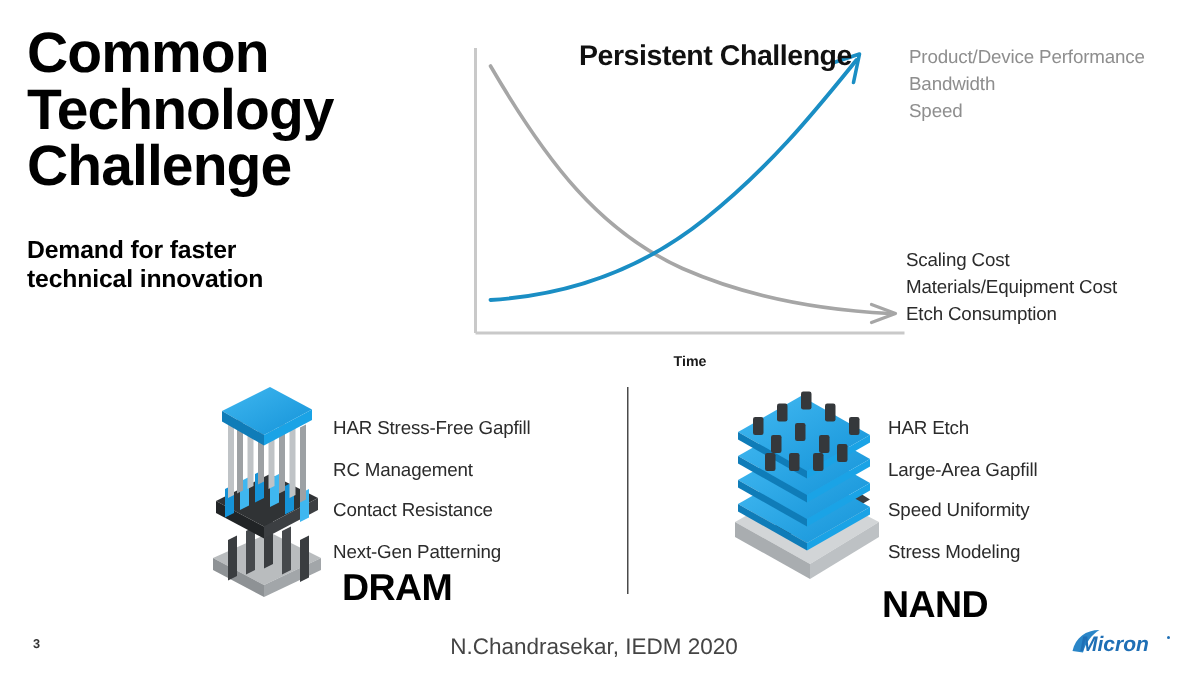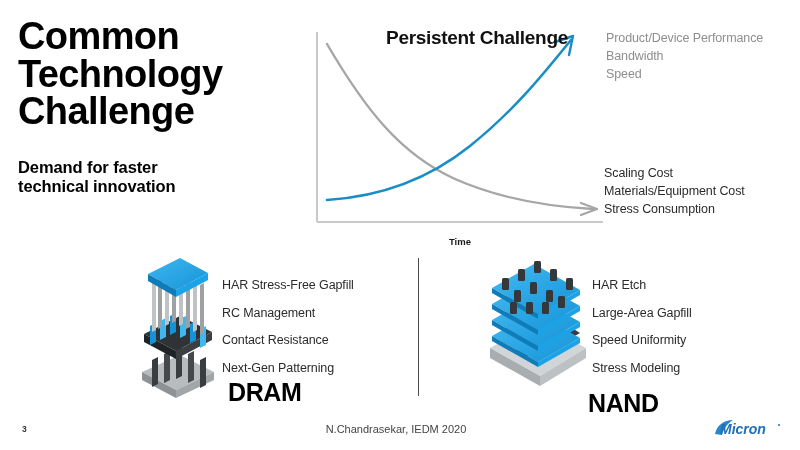--- a/index.html
+++ b/index.html
@@ -58,21 +58,21 @@
     position:absolute;font-size:25px;font-weight:bold;color:#000;
     letter-spacing:-0.4px;
   }
   .dram-name{left:96px;top:126px;}
   .nand-name{left:104px;top:126px;margin-top:11px;}
 
   
   .page-num{position:absolute;left:22px;top:424px;font-size:8.5px;font-weight:bold;color:#333;}
   .credit{
     position:absolute;left:0;top:423px;width:792px;text-align:center;
-    font-size:11px;color:#444;
+    font-size:15px;color:#444;
   }
   .logo{position:absolute;left:712px;top:418px;width:72px;height:22px;}
 </style>
 </head>
 <body>
 
 <div class="slide">
 
   <div class="title-block">
     <div class="title-line">Common</div>
@@ -101,21 +101,21 @@
   </div>
 
   <div class="ann ann-top">
     <div>Product/Device Performance</div>
     <div>Bandwidth</div>
     <div>Speed</div>
   </div>
   <div class="ann ann-bottom">
     <div>Scaling Cost</div>
     <div>Materials/Equipment Cost</div>
-    <div>Stress Consumption</div>
+    <div>Etch Consumption</div>
   </div>
 
   <div class="divider"></div>
 
   <div class="tech tech-dram">
     <svg class="tech-art" width="90" height="148" viewBox="0 0 90 148">
       <defs>
         <linearGradient id="gTopBlue" x1="0" y1="0" x2="1" y2="1">
           <stop offset="0" stop-color="#3fb7f0"></stop>
             <stop offset="1" stop-color="#1593d8"></stop>

